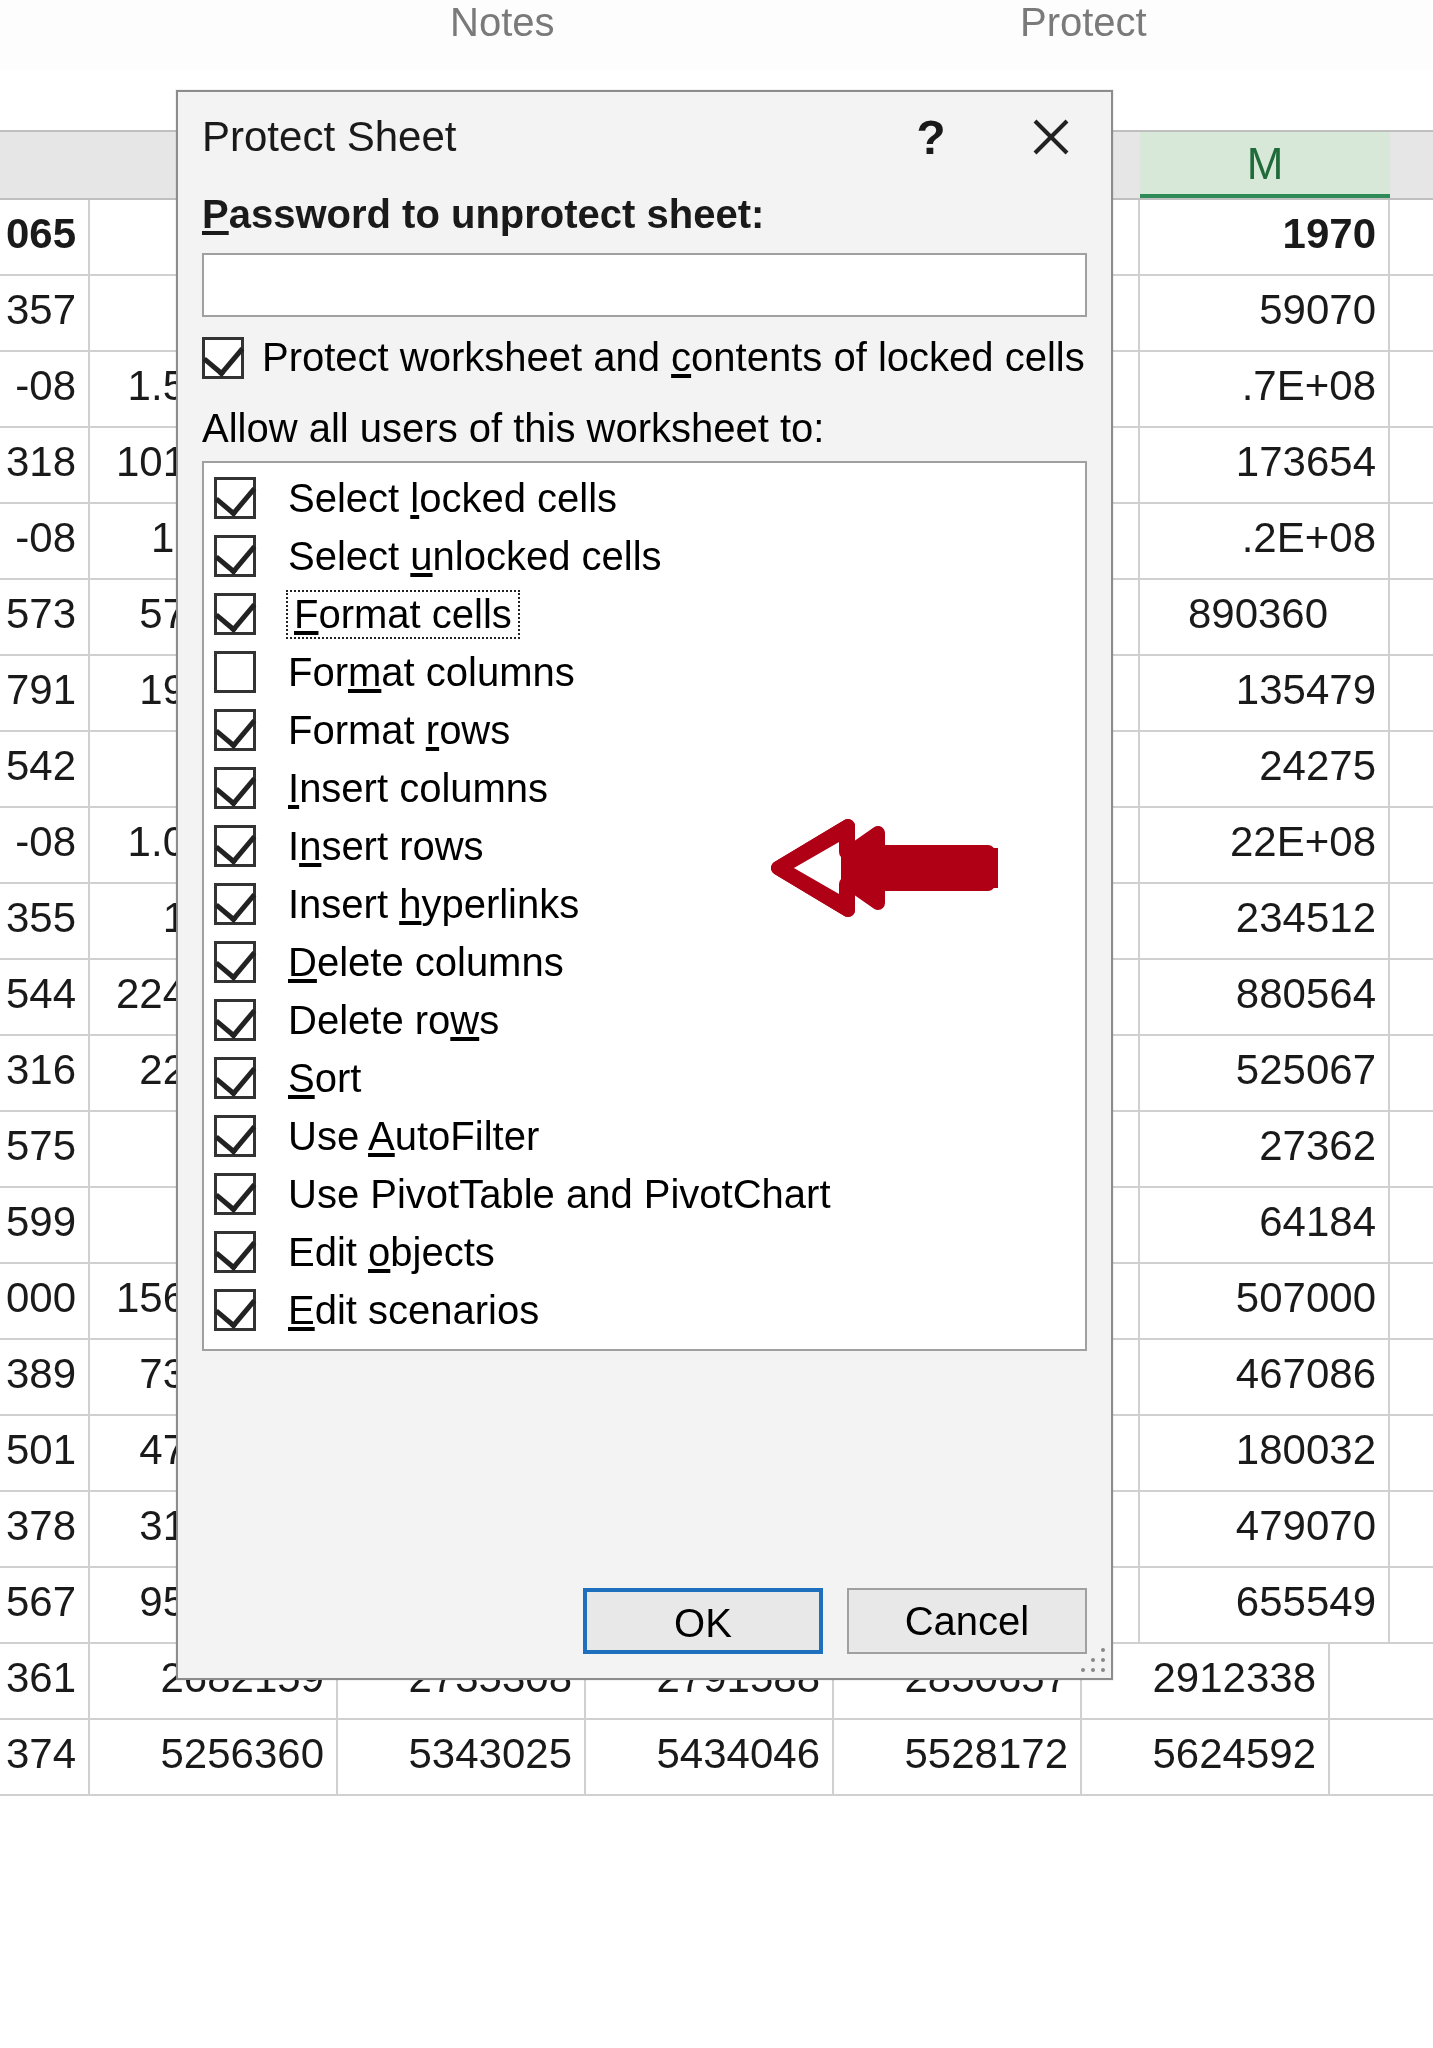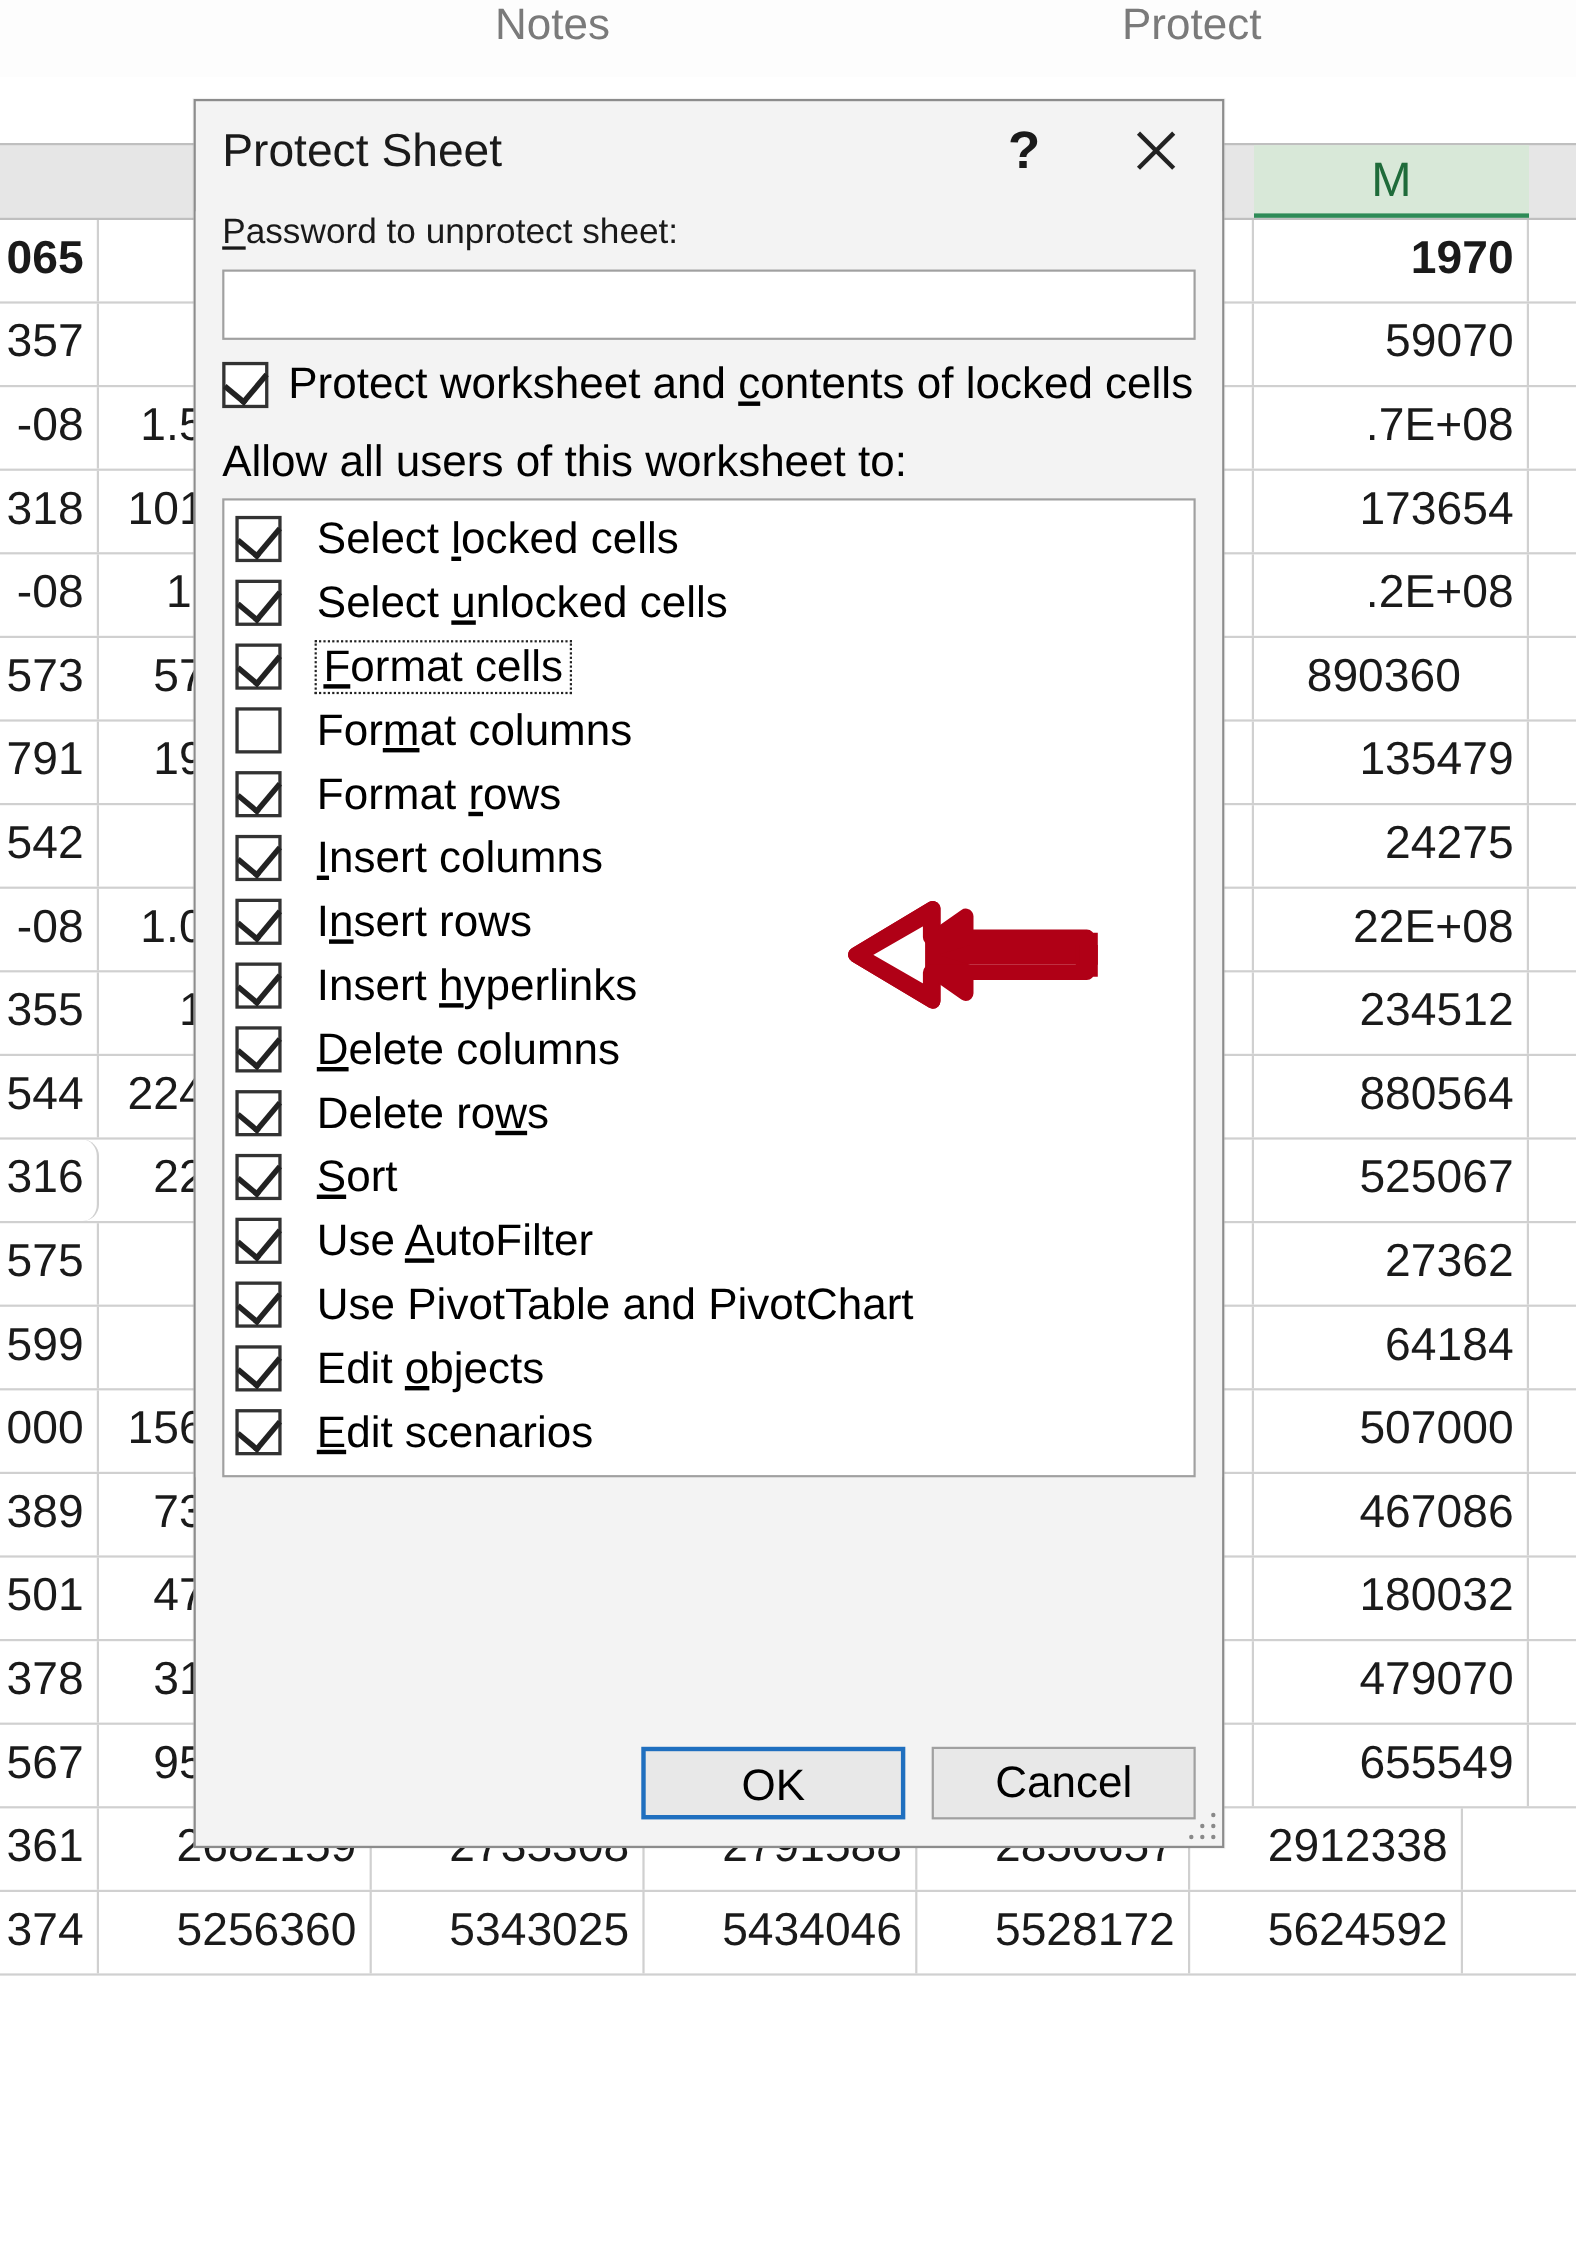--- a/index.html
+++ b/index.html
@@ -106,23 +106,24 @@
   }
   .dlg-help { right: 130px; font-weight: 700; }
   .dlg-close { right: 10px; }
   .dlg-close svg { width: 40px; height: 40px; }
   .dlg-body {
     background: #f3f3f3;
     padding: 0 24px;
   }
   .underline { text-decoration: underline; text-underline-offset: 3px; }
   .field-label {
-    font-size: 32px;
+    font-size: 40px;
     color: #1a1a1a;
     margin-top: 10px;
+    font-weight: bold;
   }
   .password-input {
     width: 100%;
     height: 64px;
     border: 2px solid #a0a0a0;
     background: #fff;
     margin-top: 16px;
     font-size: 36px;
     padding: 0 10px;
   }
@@ -283,21 +284,21 @@
         <div class="cell" style="width: 940px;"></div>
         <div class="cell" style="width: 250px;">234512</div>
       </div>
       <div class="cell-row">
         <div class="cell" style="width: 90px;">544</div>
         <div class="cell" style="width: 110px;">224</div>
         <div class="cell" style="width: 940px;"></div>
         <div class="cell" style="width: 250px;">880564</div>
       </div>
       <div class="cell-row">
-        <div class="cell" style="width: 90px; border-radius: 15px;">316</div>
+        <div class="cell" style="width: 90px;">316</div>
         <div class="cell" style="width: 110px;">22</div>
         <div class="cell" style="width: 940px;"></div>
         <div class="cell" style="width: 250px;">525067</div>
       </div>
       <div class="cell-row">
         <div class="cell" style="width: 90px;">575</div>
         <div class="cell" style="width: 110px;"></div>
         <div class="cell" style="width: 940px;"></div>
         <div class="cell" style="width: 250px;">27362</div>
       </div>

